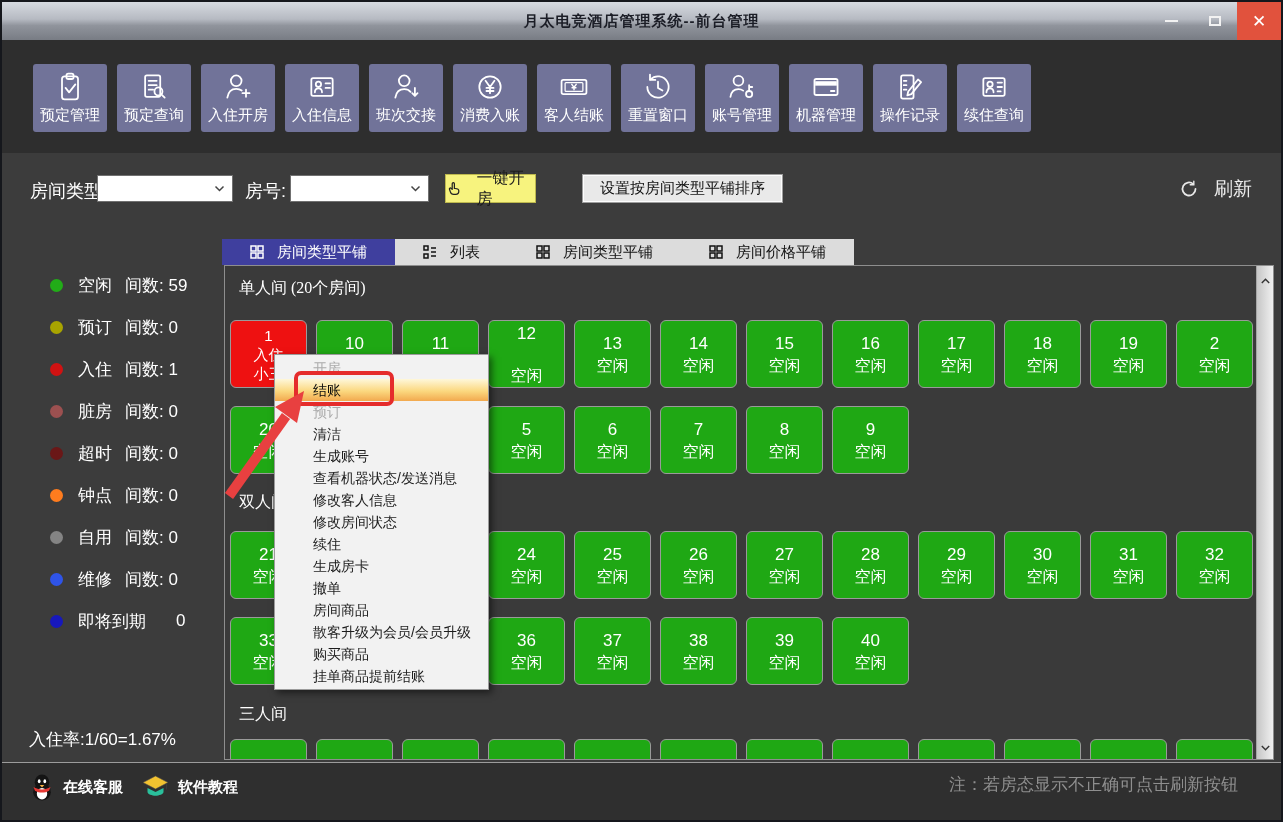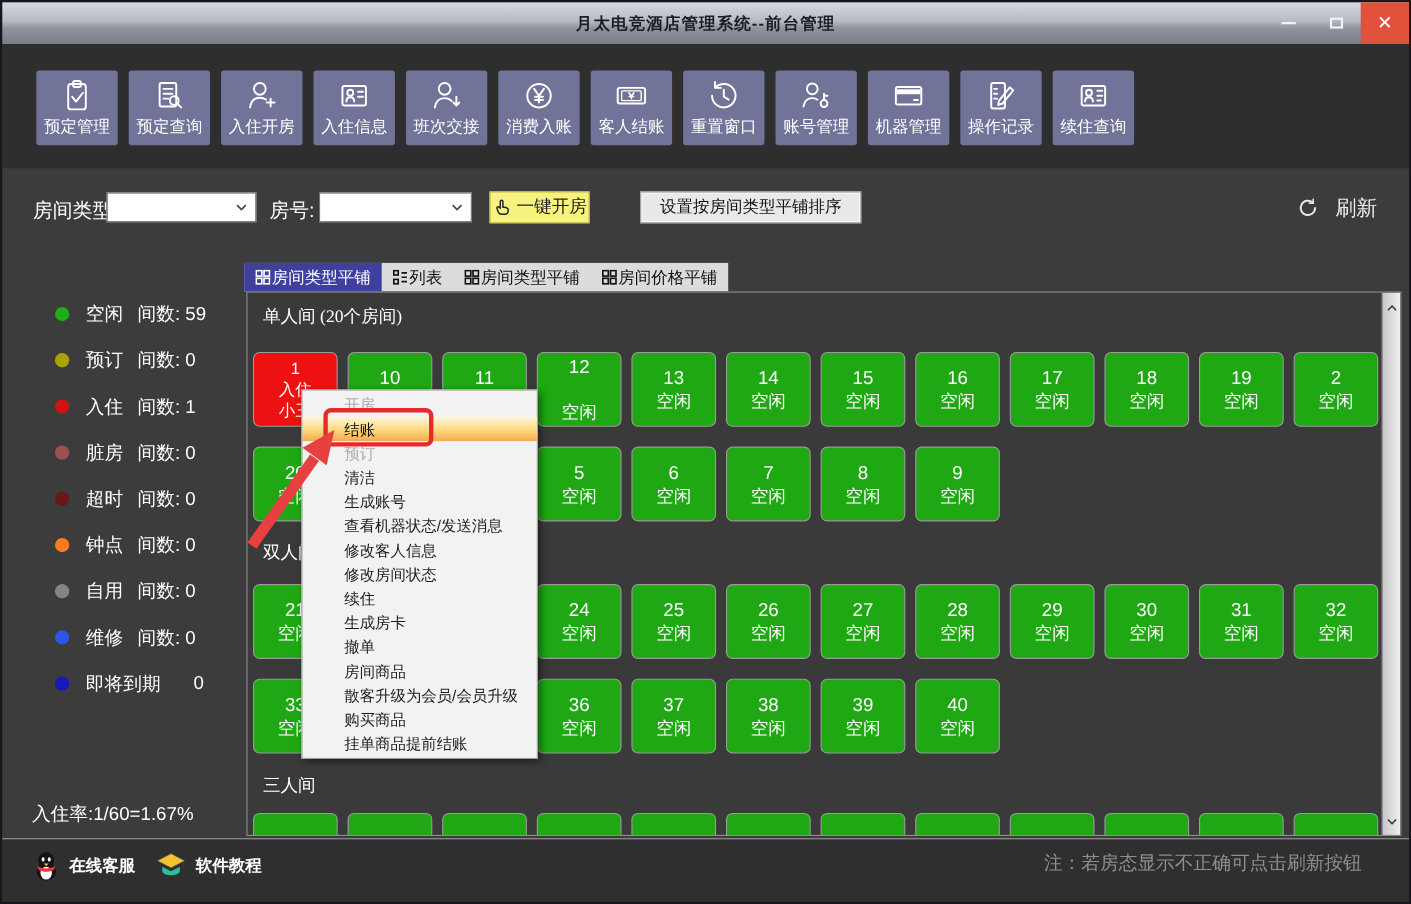--- a/index.html
+++ b/index.html
@@ -25,30 +25,30 @@
     justify-content:center; gap:3px; color:#fff; cursor:pointer; }
   .tool-btn span { font-size:15px; white-space:nowrap; }
   .tool-btn svg { display:block; }
 
   
   .flabel { position:absolute; color:#fff; font-size:18px; }
   .combo { position:absolute; height:27px; background:#fff; border:1px solid #707070;
     display:flex; align-items:center; justify-content:flex-end; padding-right:7px; }
   .quick-btn { position:absolute; left:443px; top:172px; width:91px; height:29px;
     background:#F7F37E; border:1px solid #BDB84E; display:flex; align-items:center;
-    justify-content:center; gap:5px; font-size:16px; color:#1c1c1c; cursor:pointer; }
+    justify-content:center; gap:15px; font-size:16px; color:#1c1c1c; cursor:pointer; }
   .sort-btn { position:absolute; left:580px; top:172px; width:201px; height:29px;
     background:#E9E9E9; border:1px solid #9E9E9E; box-shadow:inset 0 0 0 1px #fdfdfd;
     display:flex; align-items:center; justify-content:center; font-size:15px; color:#111; cursor:pointer; }
   .refresh { position:absolute; left:1178px; top:173px; height:28px; display:flex;
     align-items:center; gap:16px; color:#ececec; font-size:19px; cursor:pointer; }
 
   
   .tabs { position:absolute; left:220px; top:237px; height:26px; display:flex; background:#DCDCDC; }
-  .tab { display:flex; align-items:center; gap:1px; padding:0 10px; font-size:15px;
+  .tab { display:flex; align-items:center; gap:13px; padding:0 28px; font-size:15px;
     color:#121212; cursor:pointer; white-space:nowrap; }
   .tab.active { background:#3F3F9E; color:#fff; }
 
   
   .legend { position:absolute; left:48px; top:272px; display:flex; flex-direction:column; gap:20px; }
   .lg-row { display:flex; align-items:center; height:22px; }
   .lg-dot { width:13px; height:13px; border-radius:50%; flex:0 0 13px; }
   .lg-label { color:#fff; font-size:17px; margin-left:15px; white-space:nowrap; }
   .lg-count { color:#fff; font-size:17px; margin-left:13px; white-space:nowrap; }
   .occupancy { position:absolute; left:27px; top:726px; color:#fff; font-size:17px; }

